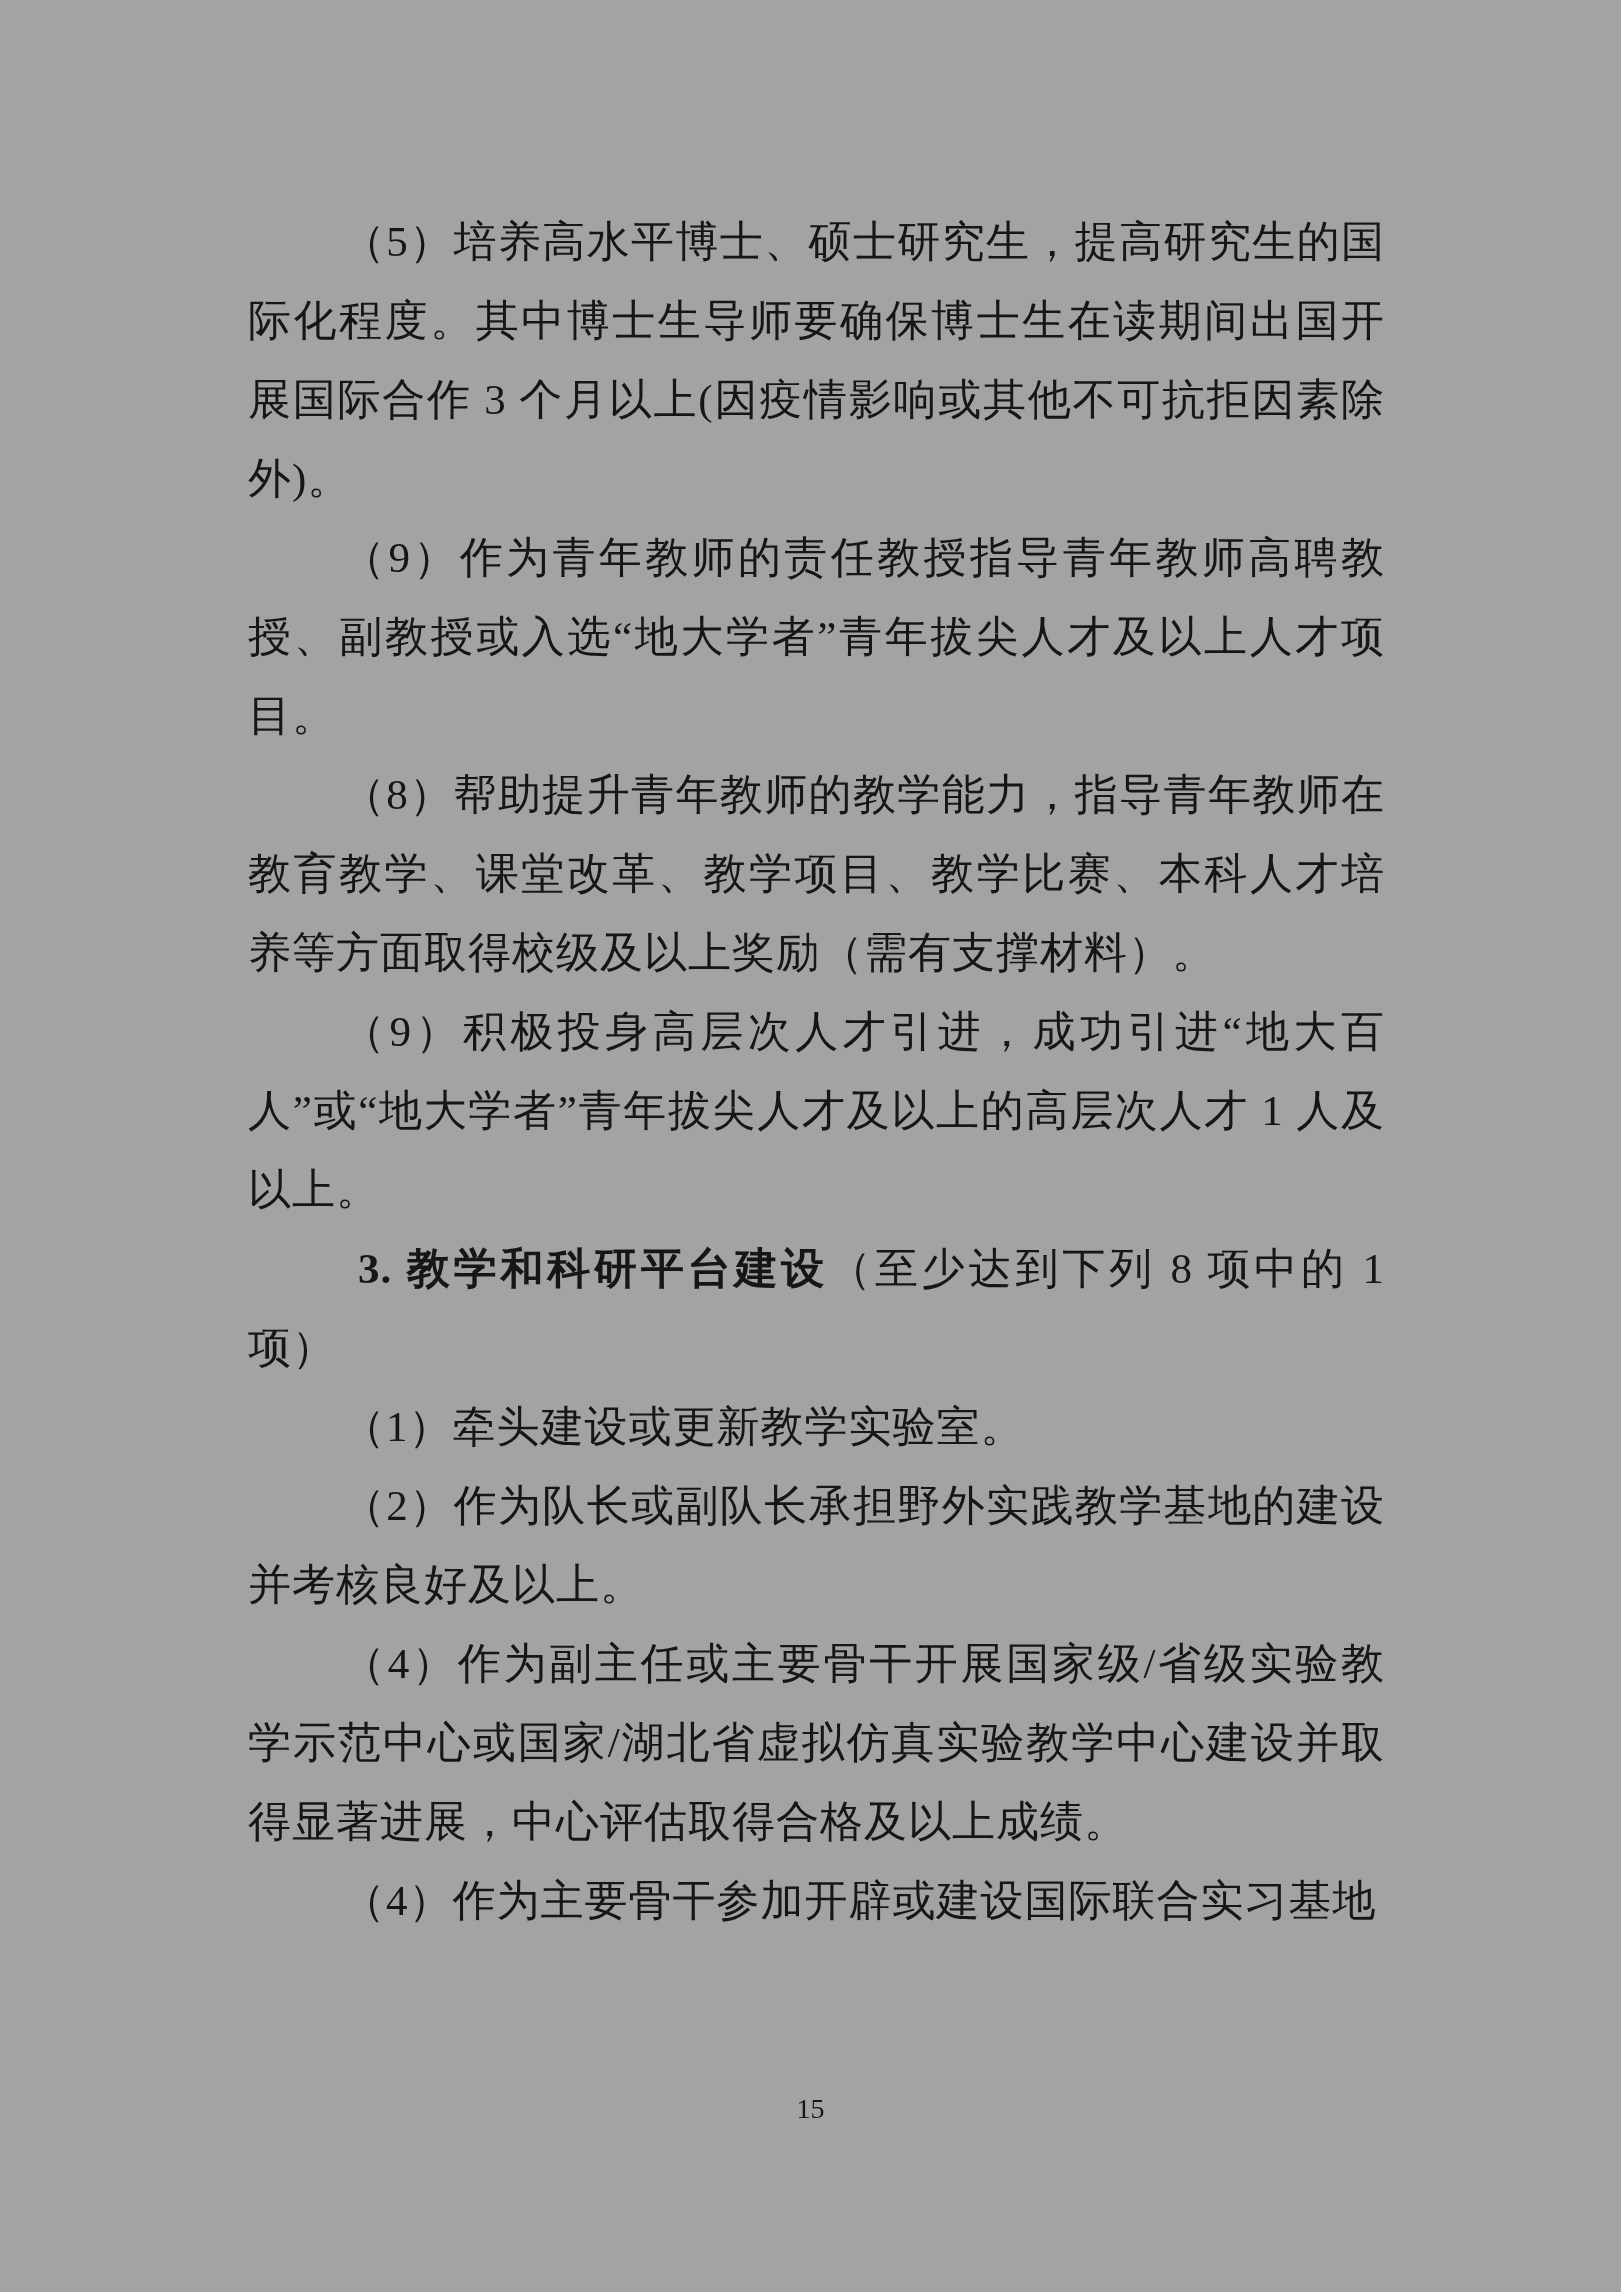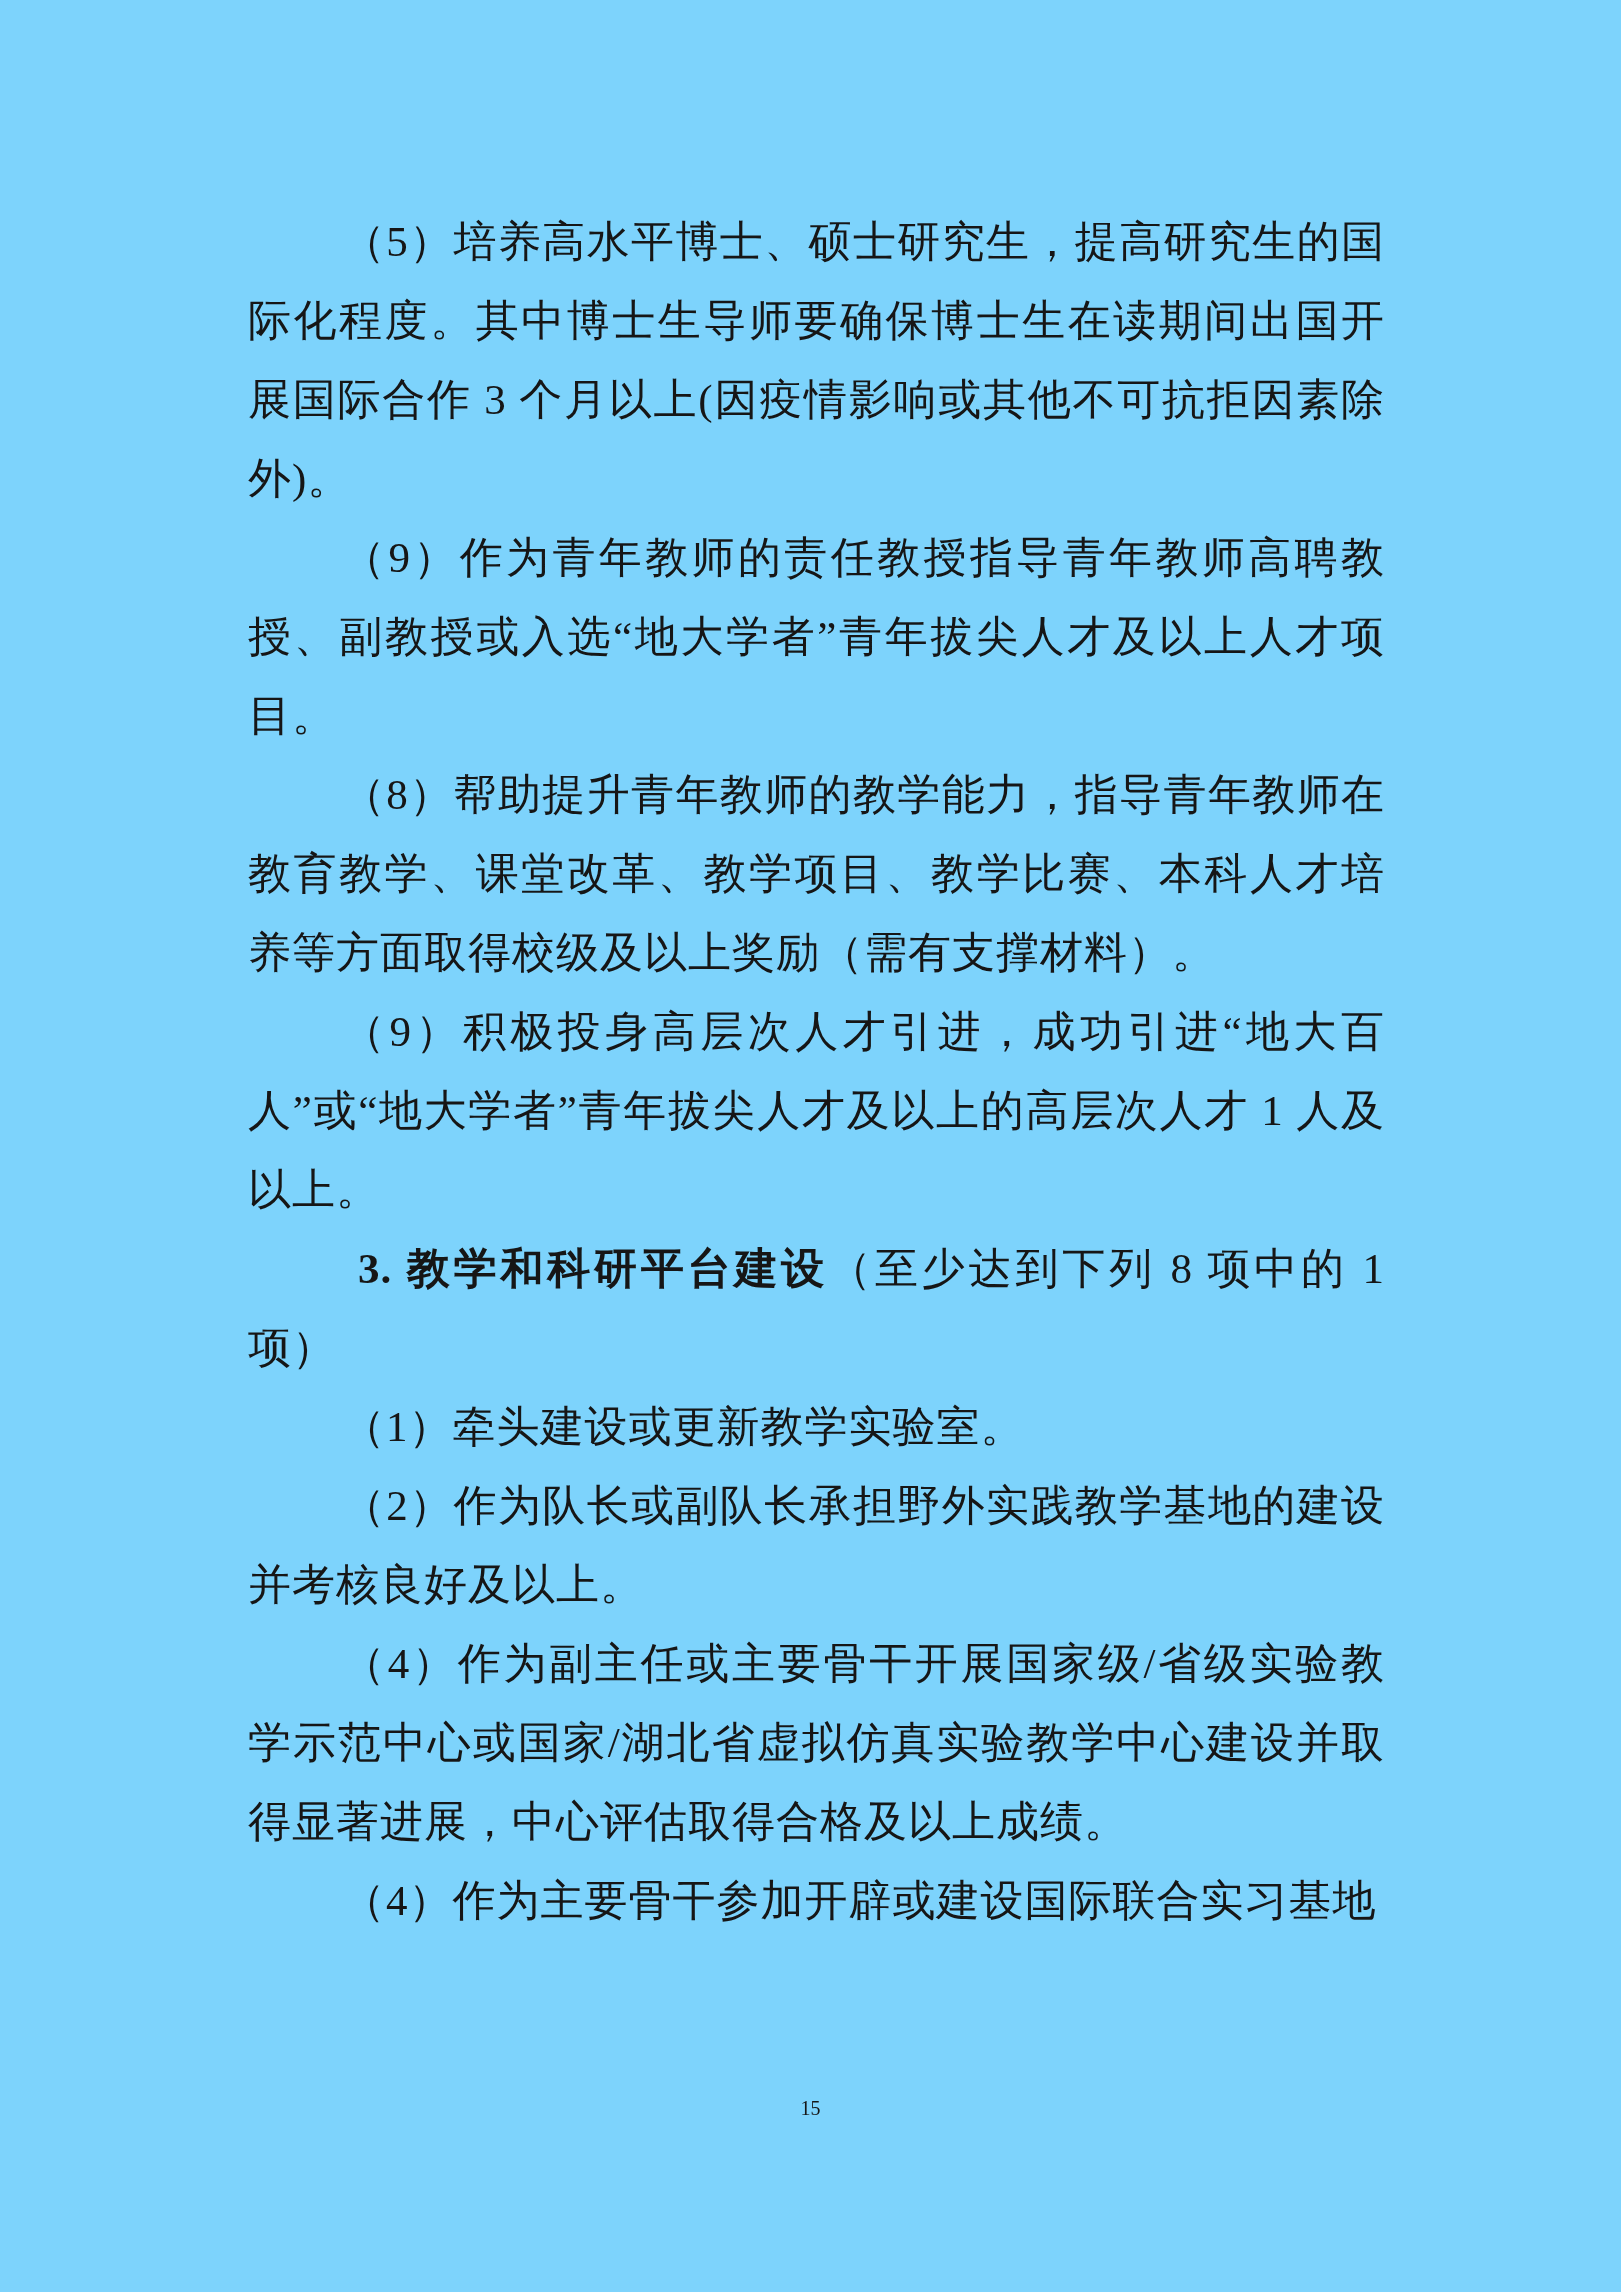--- a/index.html
+++ b/index.html
@@ -11,21 +11,21 @@
     width: 1621px;
     height: 2293px;
     position: relative;
     font-family: "Liberation Serif", serif;
   }
   .page {
     position: absolute;
     left: 0; top: 0;
     width: 1621px;
     height: 2293px;
-    background: #7dd3fc;
+    background: #a3a3a3;
     overflow: hidden;
   }
   .body-text {
     position: absolute;
     left: 248px;
     top: 202px;
     width: 1137px;
     font-size: 43px;
     line-height: 79px;
     letter-spacing: 1px;
@@ -40,21 +40,21 @@
   .para .bold-part {
     font-weight: bold;
     margin-left: 16px;
   }
   .page-number {
     position: absolute;
     top: 2094px;
     left: 0;
     width: 100%;
     text-align: center;
-    font-size: 20px;
+    font-size: 28px;
     line-height: 29px;
     color: #161616;
   }
 </style>
 </head>
 <body>
 
 <div class="page">
   <div class="body-text">
     <p class="para">（5）培养高水平博士、硕士研究生，提高研究生的国际化程度。其中博士生导师要确保博士生在读期间出国开展国际合作 3 个月以上(因疫情影响或其他不可抗拒因素除外)。</p>

